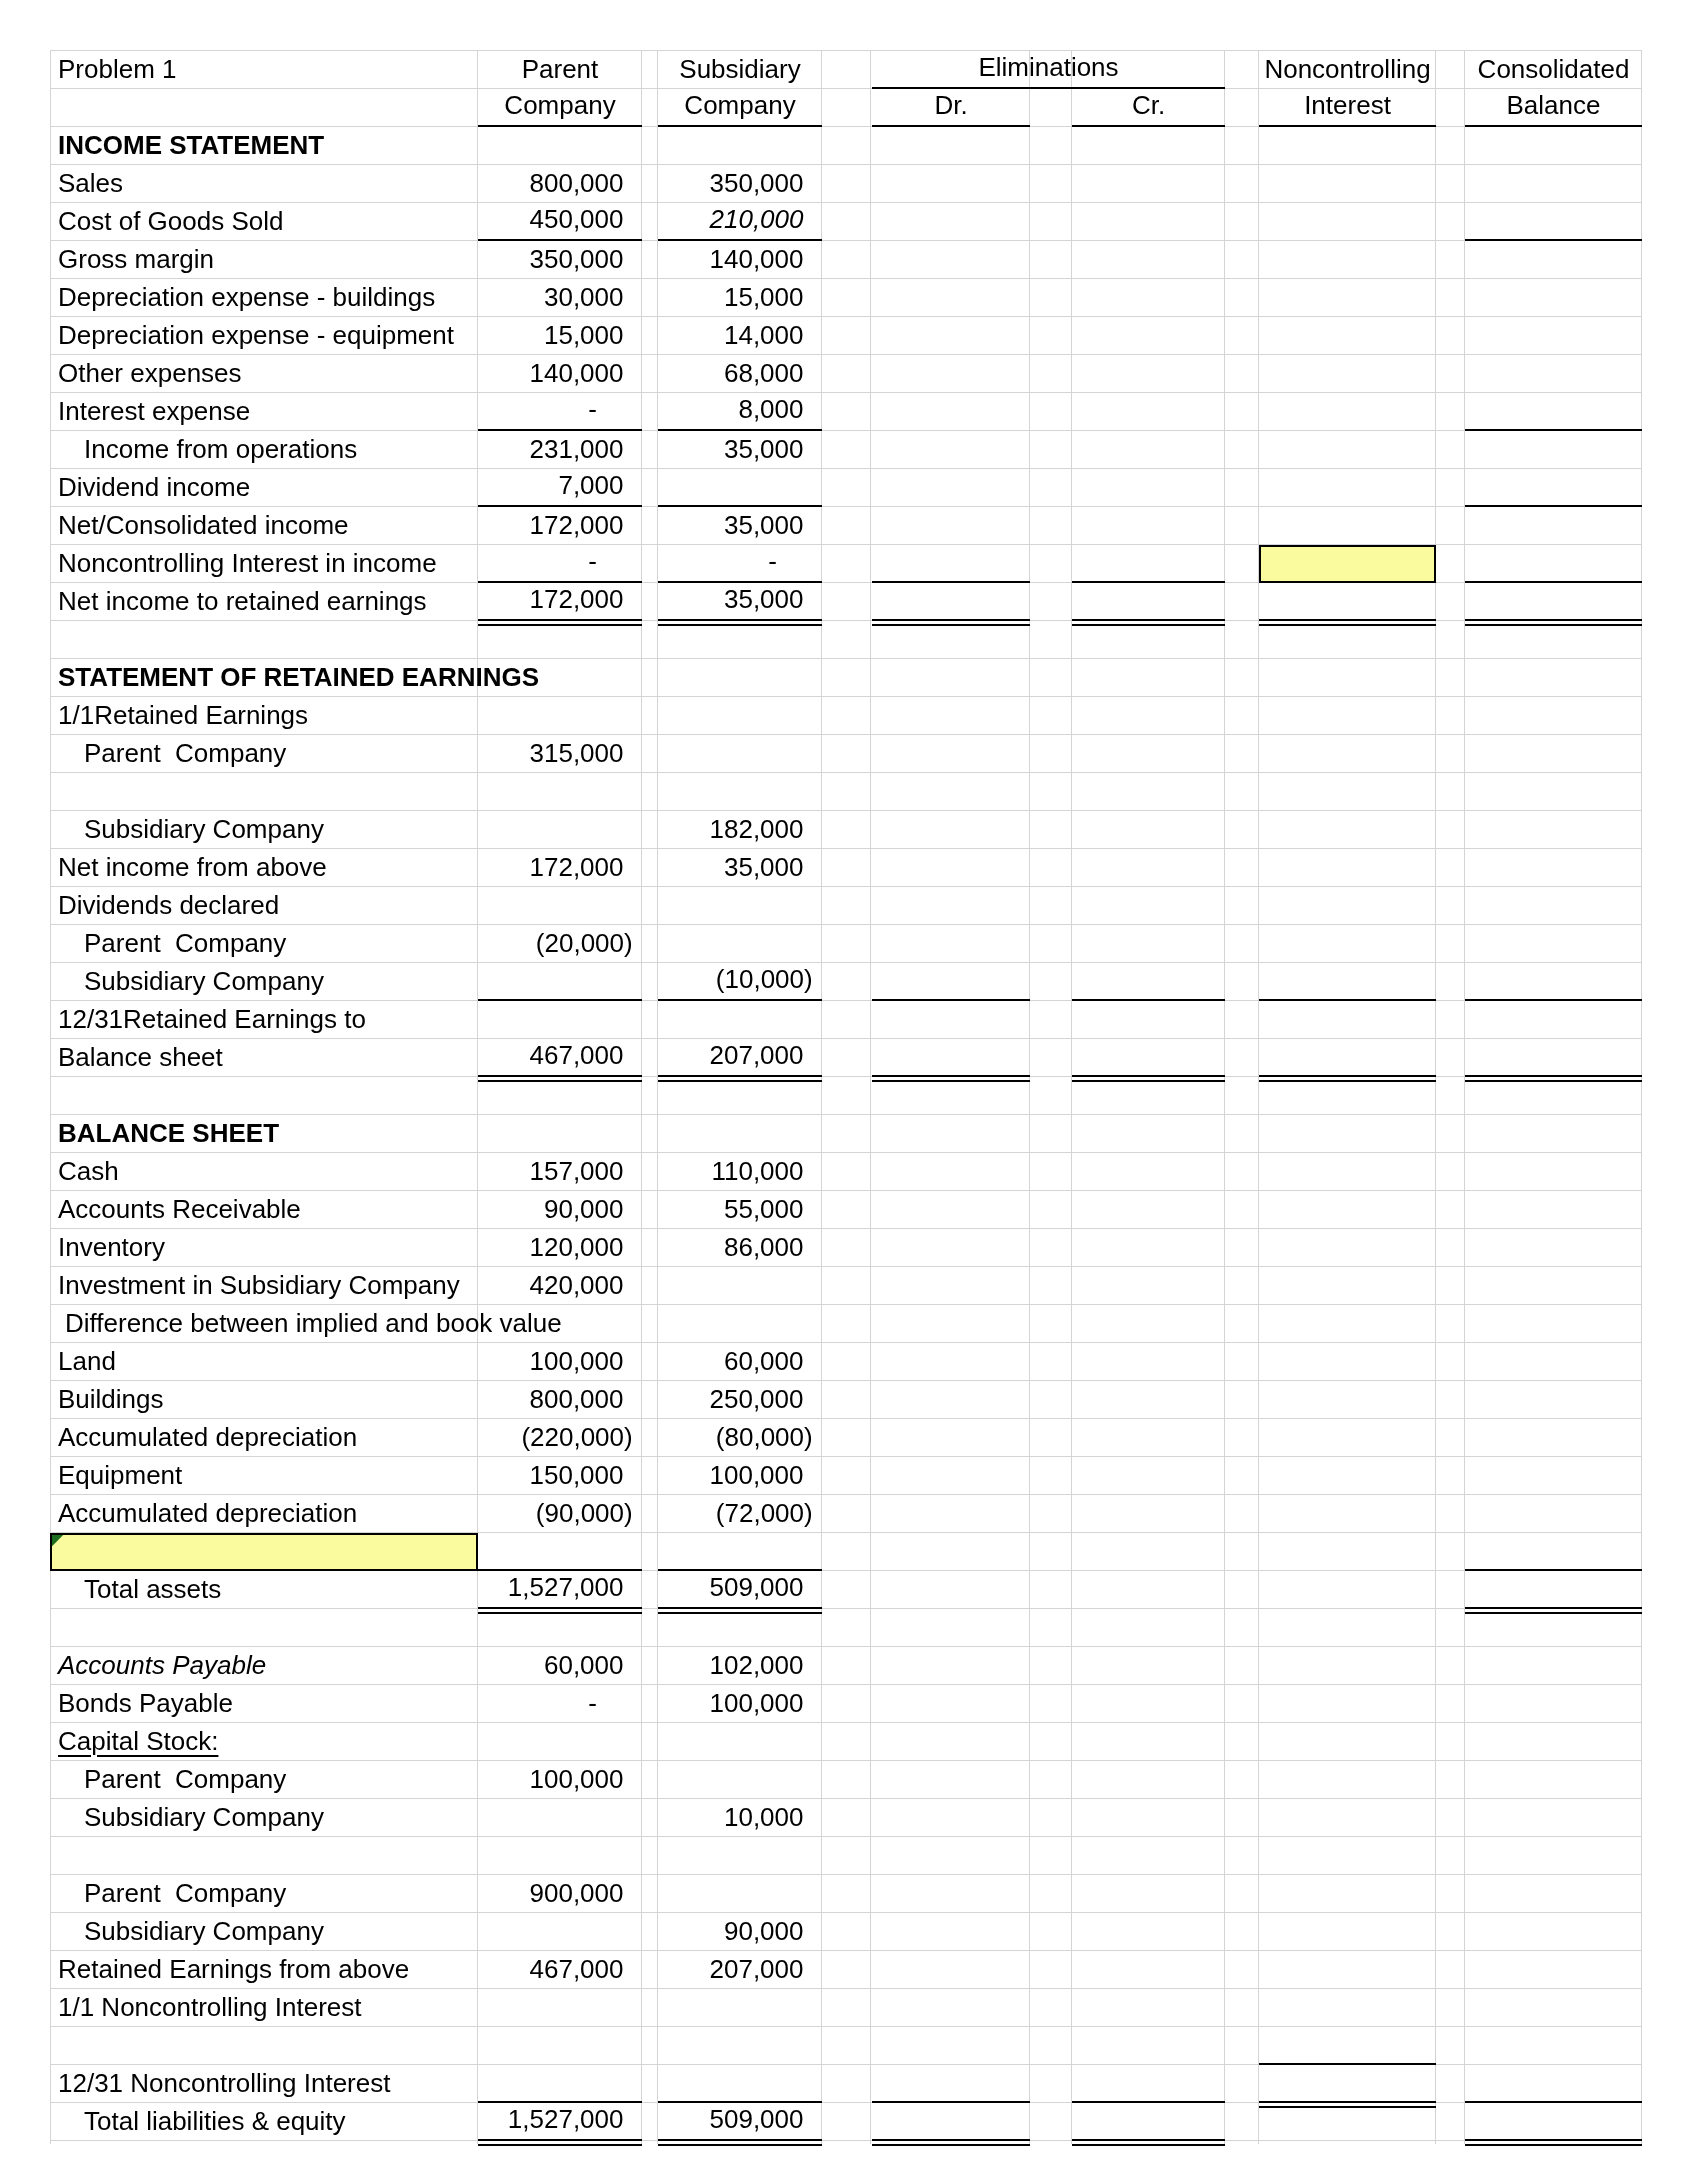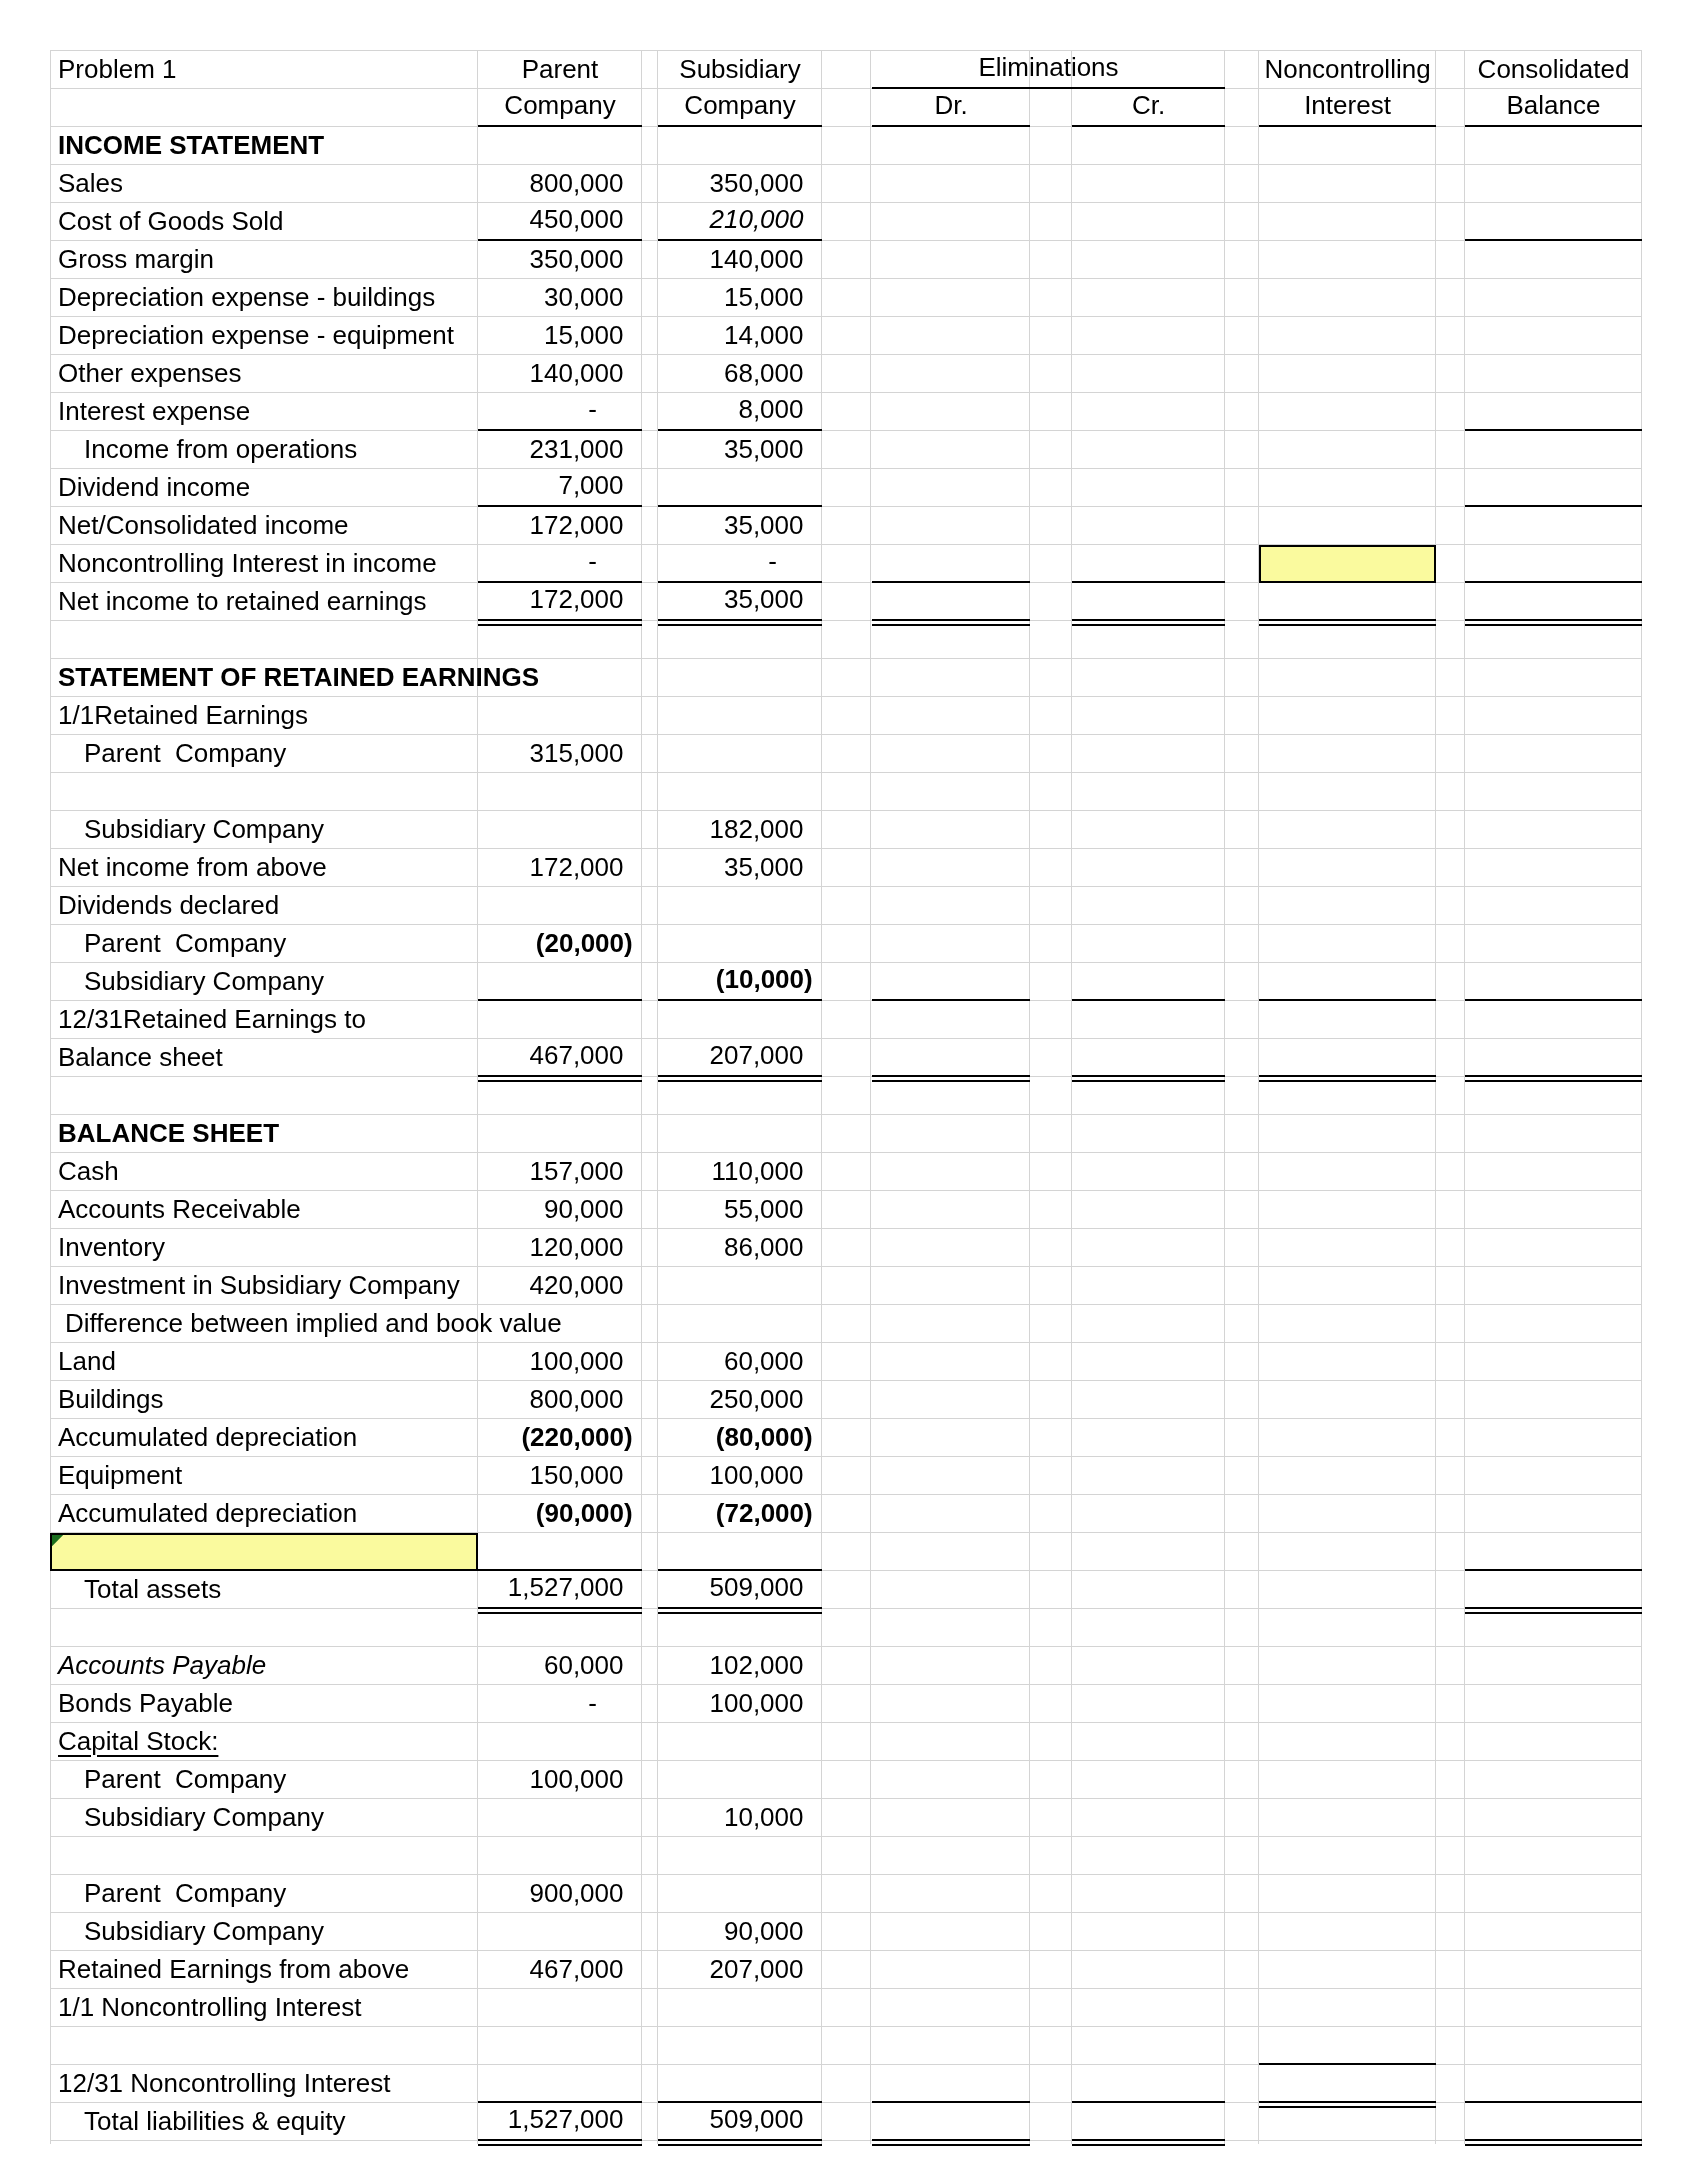--- a/index.html
+++ b/index.html
@@ -3,21 +3,21 @@
 <meta charset="utf-8">
 <style>
   html,body{margin:0;padding:0;background:#ffffff;}
   body{width:1687px;height:2183px;position:relative;font-family:"Liberation Sans", sans-serif;color:#000;}
   #sheet{position:absolute;left:50px;top:50px;width:1592px;height:2093px;border-top:1.3px solid #d4d4d4;}
   .vline{position:absolute;top:0;bottom:0;width:1.3px;background:#d4d4d4;}
   #hlines{position:absolute;inset:0;}
   #grid{position:absolute;inset:0;display:grid;}
   .cell{position:relative;display:flex;align-items:flex-end;padding:0 0 6px 8px;font-size:26px;line-height:1.05;white-space:pre;overflow:visible;z-index:1;}
   .cell.num{justify-content:flex-end;padding-left:0;padding-right:18.5px;}
-  .cell.neg{padding-right:9.3px;font-weight:bold;}
+  .cell.neg{padding-right:9.3px;}
   .cell.dash{justify-content:flex-end;padding-left:0;padding-right:45px;}
   .cell.ctr{justify-content:center;padding-left:0;padding-right:0;}
   .cell.bold{font-weight:bold;}
   .cell.ind{padding-left:34px;}
   .cell.ulabel{text-decoration:underline;text-decoration-thickness:2px;text-underline-offset:5.3px;}
   .cell.u1{border-bottom:2.6px solid #000;}
   .cell.u2{border-bottom:2.6px solid #000;}
   .cell.u2::after{content:"";position:absolute;left:0;right:0;bottom:-6.6px;height:2px;background:#000;}
   .cell.hl{background:#FAFA9E;border:2.6px solid #000;}
   .tri{position:absolute;left:0;top:0;width:11.2px;height:11.2px;background:#1B6E1F;clip-path:polygon(0 0,100% 0,0 100%);}

